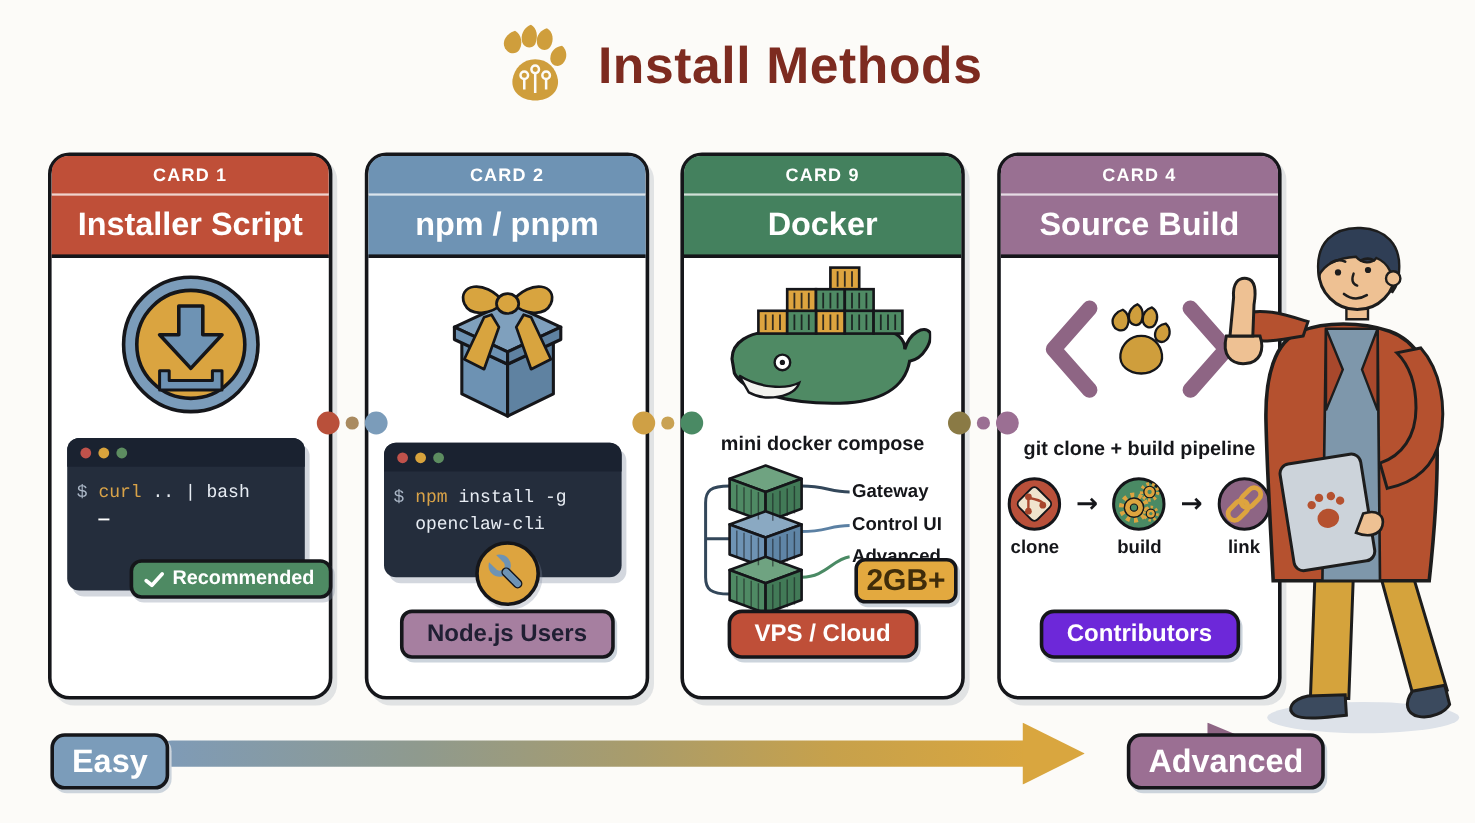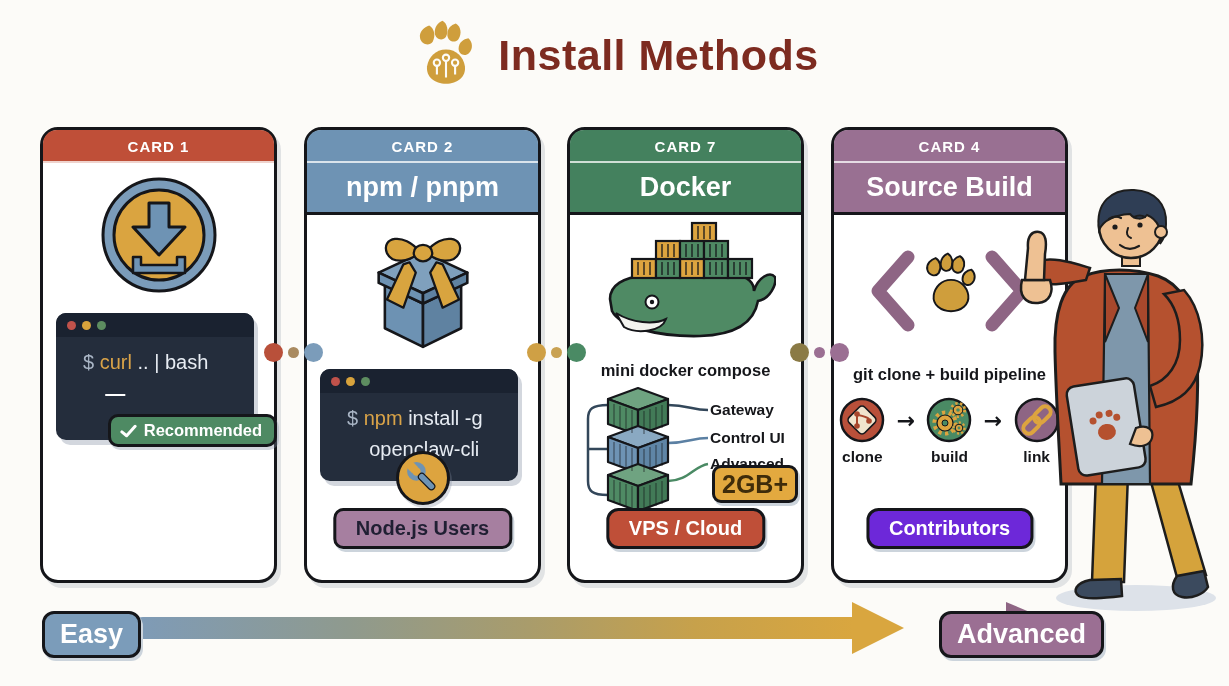--- a/index.html
+++ b/index.html
@@ -27,22 +27,22 @@
   .cbody { position:relative; height:350px; border-radius:0 0 15px 15px; }
 
   
   .term { position:absolute; left:13px; width:198px; background:#242d3c; border-radius:10px;
           box-shadow:4px 5px 0 rgba(130,140,160,.35); }
   .term.tm1 { top:150px; height:127px; } .term.tm2 { top:154px; height:112px; }
   .tbar { height:24px; background:#1a2230; border-radius:10px 10px 0 0; display:flex;
           gap:6px; align-items:center; padding-left:11px; }
   .dot { width:9px; height:9px; border-radius:50%; }
   .d-r { background:#c0524b; } .d-y { background:#d8a33c; } .d-g { background:#5d8d60; }
-  .tcode { padding:10px 27px; font-family:Liberation Sans, sans-serif;
-           font-size:20px; color:#e7ecf3; line-height:1.55; white-space:pre; }
+  .tcode { padding:10px 8px; font-family:Liberation Mono, monospace;
+           font-size:15px; color:#e7ecf3; line-height:1.55; white-space:pre; }
   .pr { color:#aab6c6; } .cmd { color:#d9a348; } .arg { color:#e7ecf3; }
   .cur { padding-left:2ch; font-weight:bold; color:#fff; }
   .l2 { padding-left:2ch; }
 
   
   .reco { position:absolute; top:251px; right:-3px; background:#4e8a63; color:#fff;
           border:3px solid #15161a; border-radius:10px; padding:4px 12px 4px 9px;
           display:flex; align-items:center; gap:7px; font-weight:700; font-size:16.5px;
           box-shadow:2px 3px 0 rgba(130,140,160,.35); z-index:3; }
   .pill { position:absolute; bottom:16px; left:50%; transform:translateX(-50%);
@@ -117,20 +117,21 @@
           <circle cx="50" cy="54" r="4.5"></circle>
           <circle cx="63" cy="61" r="4.5"></circle>
         <path d="M37 65 L37 78 M50 58 L50 82 M63 65 L63 78"></path>
       </g>
     </svg>
     <h1>Install Methods</h1>
   </div>
 
   <section class="card c1">
     <div class="tag t-red">CARD 1</div>
+    <div class="band t-red">Installer Script</div>
     <div class="cbody">
       <div class="icn-wrap" style="top:10px;">
         <svg width="124" height="124" viewBox="0 0 124 124">
           <circle cx="62" cy="62" r="56" fill="#7b9cba" stroke="#15161a" stroke-width="3"></circle>
           <circle cx="62" cy="62" r="45" fill="#daa440" stroke="#15161a" stroke-width="3"></circle>
           <path d="M52 30 L72 30 L72 54 L88 54 L62 82 L36 54 L52 54 Z" fill="#6e93b4" stroke="#15161a" stroke-width="3" stroke-linejoin="round"></path>
           <path d="M36 84 L44 84 L44 92 L80 92 L80 84 L88 84 L88 100 L36 100 Z" fill="#6e93b4" stroke="#15161a" stroke-width="2.5" stroke-linejoin="round"></path>
         </svg>
       </div>
       <div class="term tm1">
@@ -185,21 +186,21 @@
             <rect x="21" y="3" width="10" height="10" fill="#dda43f"></rect>
             <rect x="22" y="20" width="8" height="24" rx="4" fill="#6e93b4" stroke="#15161a" stroke-width="1.4"></rect>
           </g>
         </svg>
       </div>
       <div class="pill p-mauve">Node.js Users</div>
     </div>
   </section>
 
   <section class="card c3">
-    <div class="tag t-green">CARD 7</div>
+    <div class="tag t-green">CARD 9</div>
     <div class="band t-green">Docker</div>
     <div class="cbody">
       <div class="icn-wrap" style="top:2px;">
         <svg width="180" height="140" viewBox="0 0 180 140">
           <path d="M14 82 C14 68 28 60 48 59 L140 59 C152 59 158 66 158 74
                    C162 60 174 54 179 60 C181 67 174 82 162 84
                    C158 106 138 118 104 119 C62 120 24 110 16 94 Z" fill="#4f8a64" stroke="#15161a" stroke-width="2.6"></path>
           <path d="M20 96 C36 106 58 108 70 102 C66 114 42 118 28 110 Z" fill="#f3f3ef" stroke="#15161a" stroke-width="2"></path>
           <circle cx="56" cy="85" r="6.5" fill="#fff" stroke="#15161a" stroke-width="2"></circle>
           <circle cx="56" cy="85" r="2.2" fill="#15161a"></circle>

